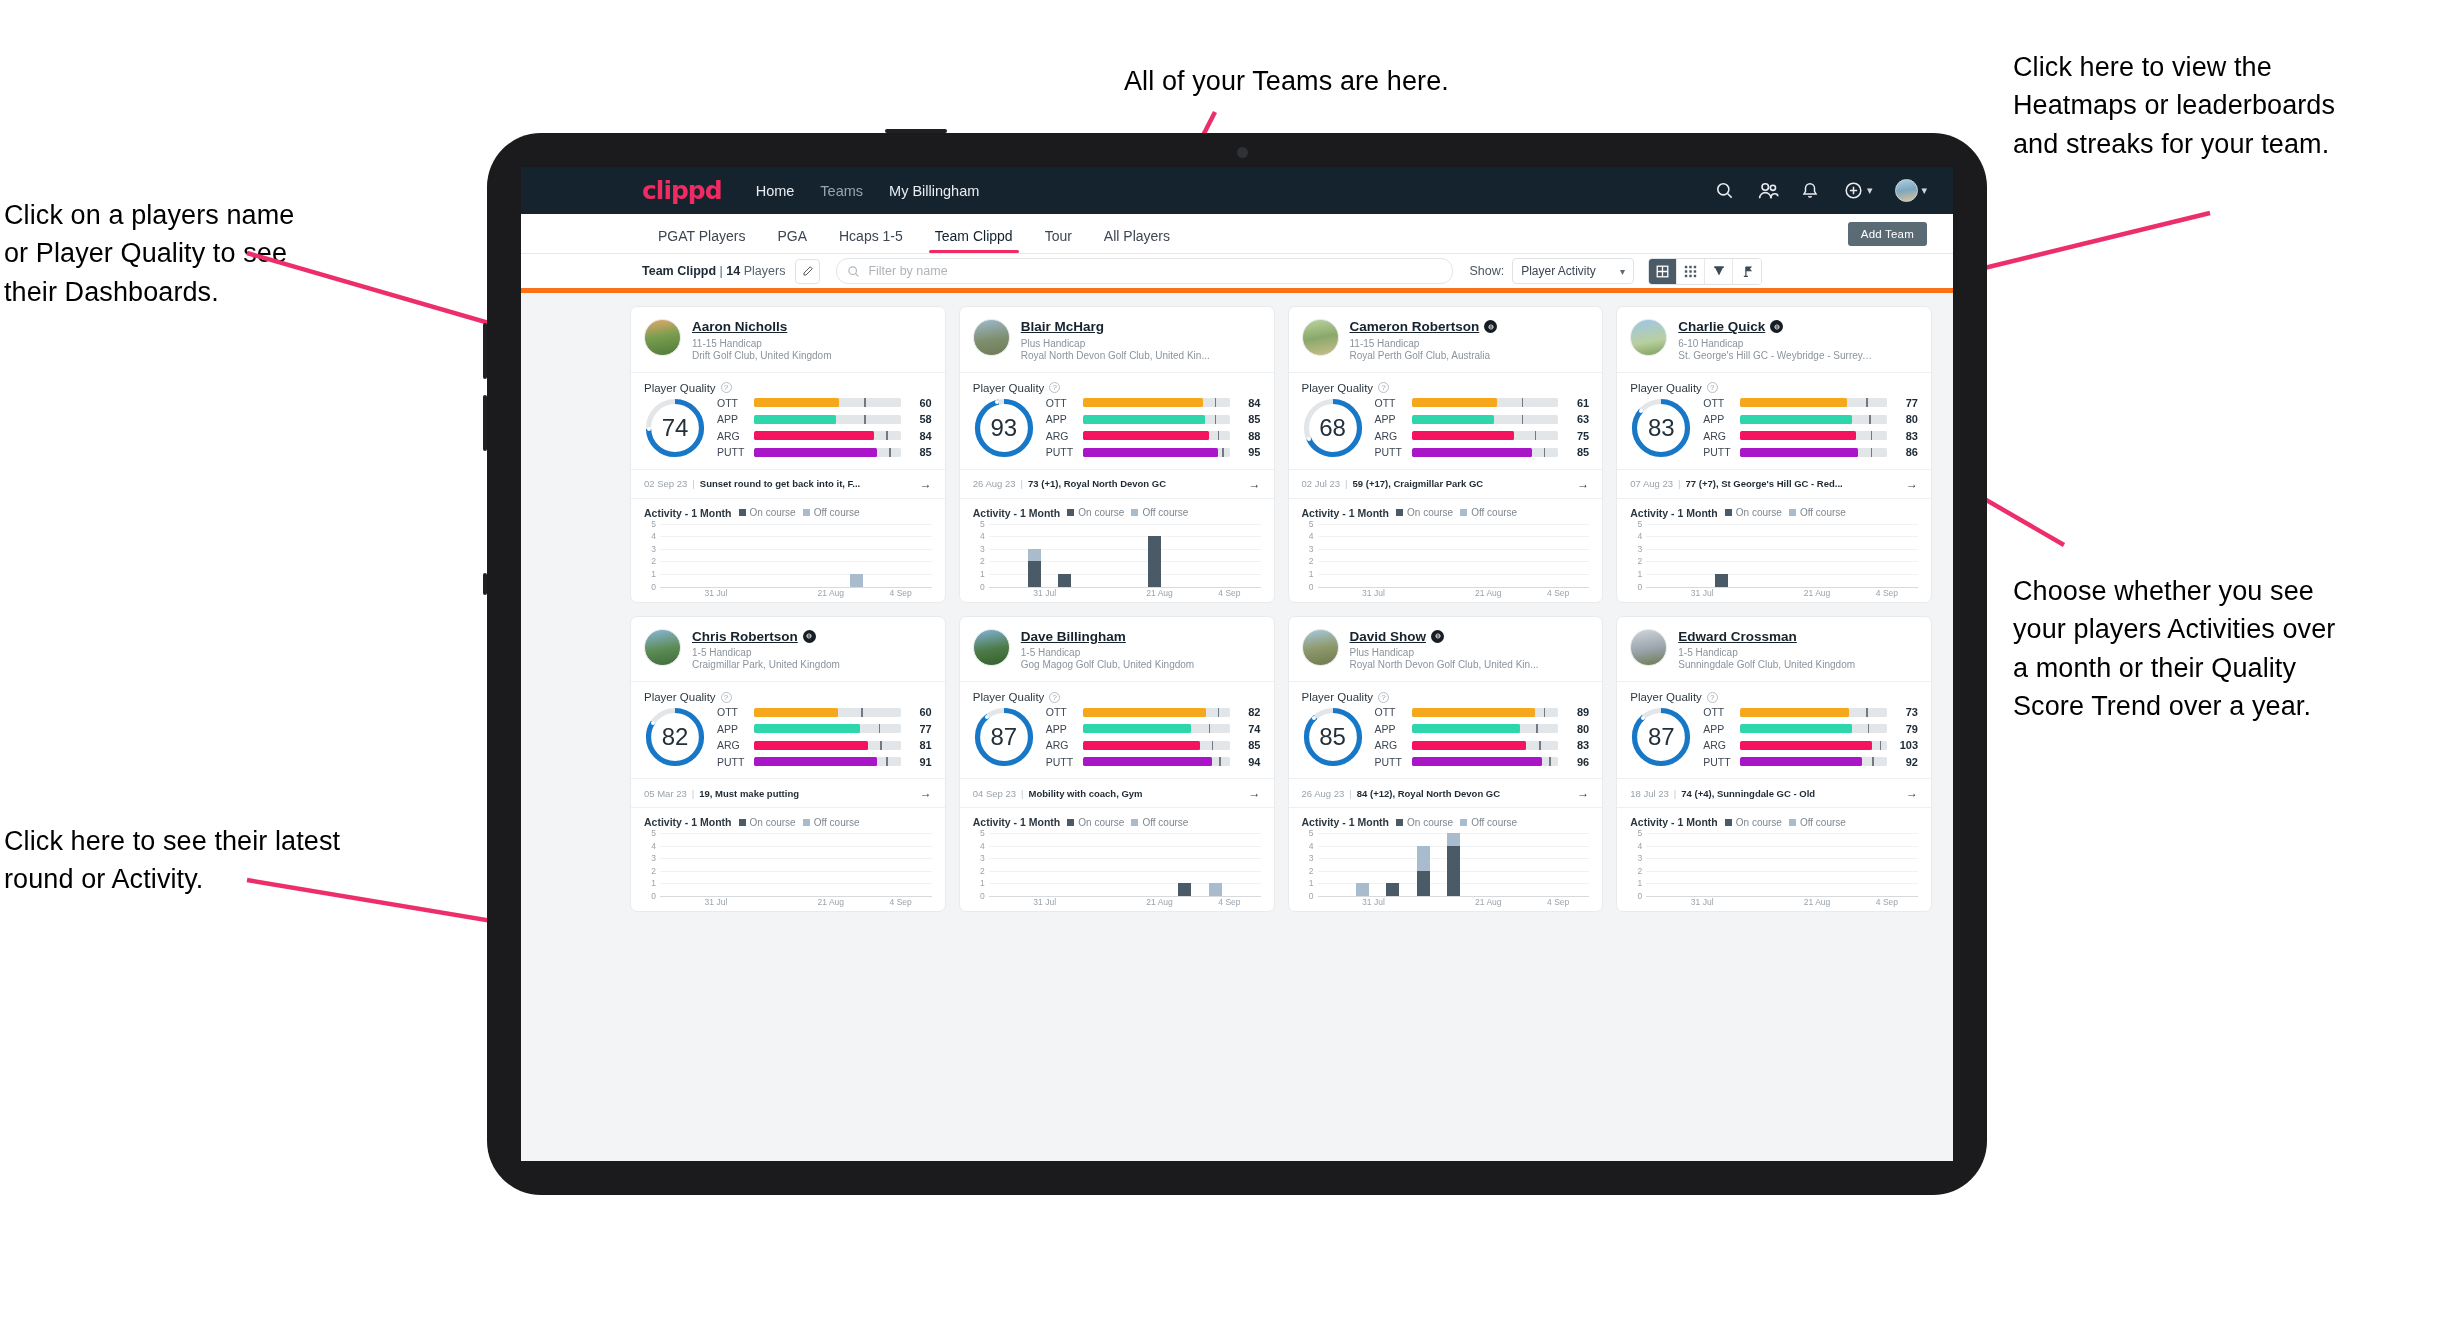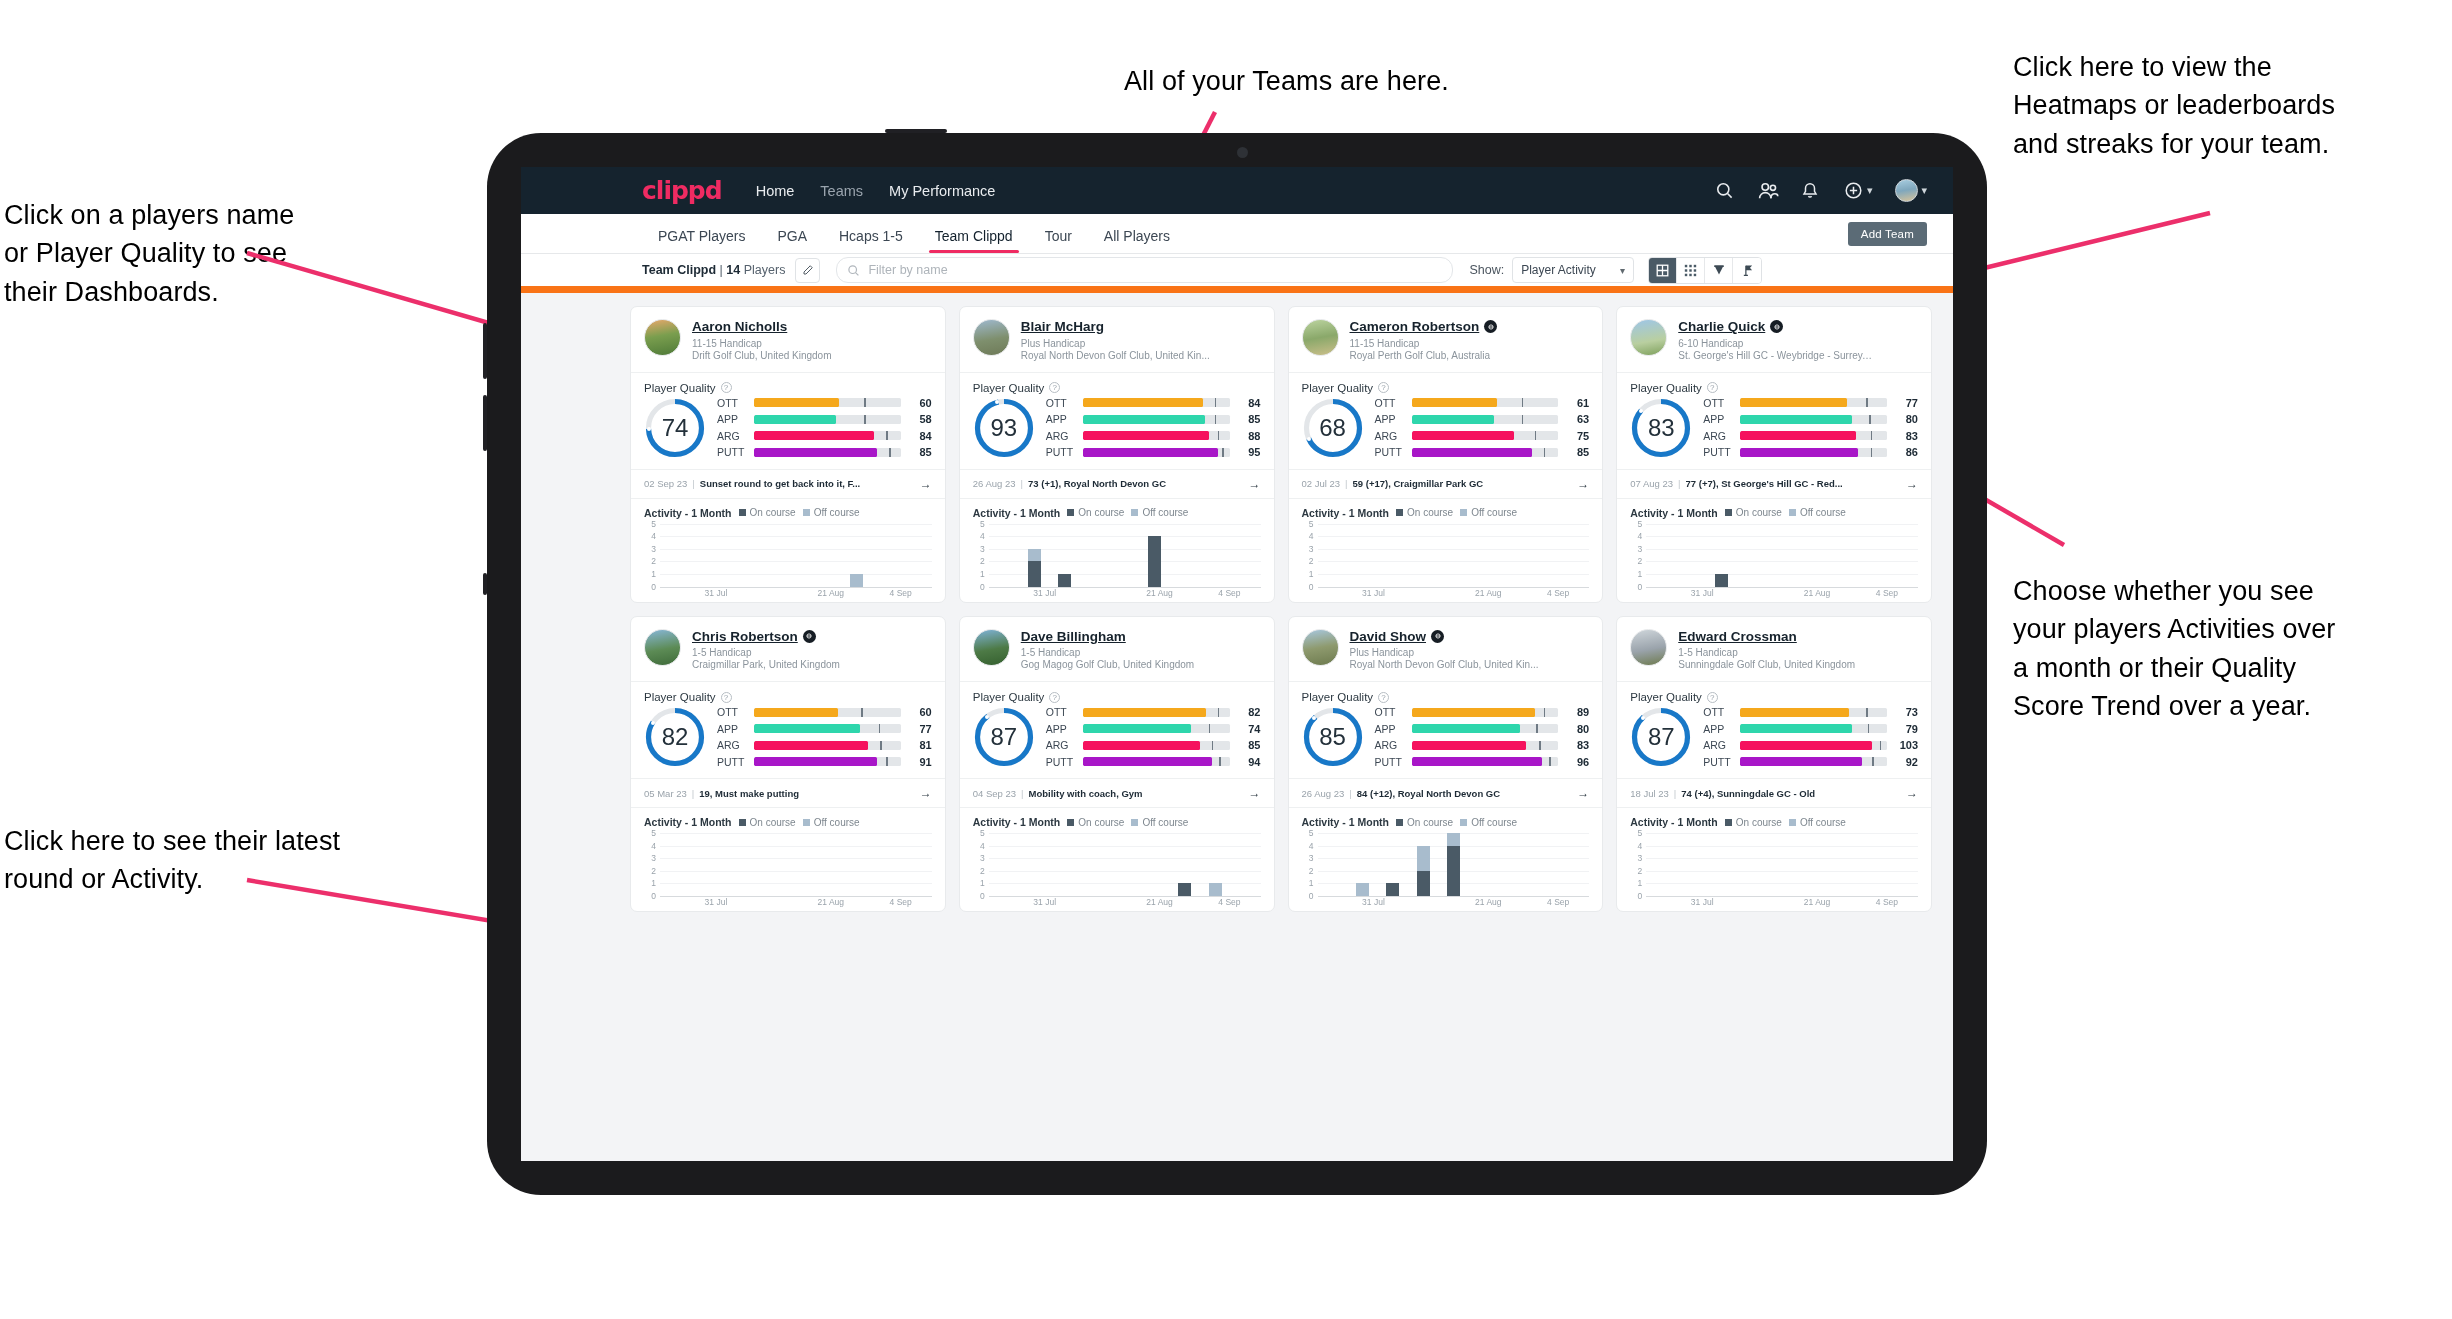--- a/index.html
+++ b/index.html
@@ -44,21 +44,21 @@
          white-space:nowrap; }
   .tab.active { color:#13212d; font-weight:400; }
   .tab.active::after { content:""; position:absolute; left:10px; right:10px;
          bottom:0; height:3px; background:#ef2b62; border-radius:2px; }
   .addteam { position:absolute; right:26px; bottom:7px; background:#5b6b76;
     color:#fff; font-size:11.5px; padding:6px 13px; border-radius:3px;
     letter-spacing:.2px; }
 
   
   .toolbar { height:39px; background:#fff; display:flex; align-items:center;
-             padding:0 26px 0 121px; border-bottom:7px solid #f97316; }
+             padding:0 26px 0 121px; border-bottom:5px solid #f97316; }
   .teamlabel { font-size:12.5px; color:#55616d; white-space:nowrap; }
   .teamlabel b { color:#1d2a35; font-weight:700; }
   .pencil-btn { width:25px; height:25px; border:1px solid #e0e3e6; border-radius:4px;
     margin-left:10px; display:flex; align-items:center; justify-content:center; }
   .searchbox { flex:1; height:26px; margin:0 16px; background:#fff;
     border:1px solid #e3e6e9; border-radius:12px; display:flex; align-items:center;
     padding:0 10px; gap:8px; max-width:617px; }
   .searchbox span.ph { font-size:12.5px; color:#aeb4ba; }
   .showlbl { font-size:12.5px; color:#4a545e; margin-right:8px; }
   .selectbox { width:122px; height:26px; border:1px solid #e0e3e6; border-radius:4px;
@@ -166,21 +166,21 @@
   <div class="tab-btn" style="left:-4px;top:262px;width:4px;height:56px;"></div>
   <div class="tab-btn" style="left:-4px;top:440px;width:4px;height:22px;"></div>
   <div class="tab-btn" style="left:398px;top:-4px;width:62px;height:4px;"></div>
 
   <div class="screen">
 
     <div class="navbar">
       <div class="brand">clippd</div>
       <div class="navlink">Home</div>
       <div class="navlink dim">Teams</div>
-      <div class="navlink">My Performance</div>
+      <div class="navlink">My Billingham</div>
       <div class="nav-right">
         <span class="nav-ico">
           <svg width="19" height="19" viewBox="0 0 24 24" fill="none" stroke="#e9ecef" stroke-width="2">
             <circle cx="10.5" cy="10.5" r="7"></circle>
               <path d="M15.8 15.8 L21 21"></path>
             </svg>
         </span>
         <span class="nav-ico">
           <svg width="21" height="20" viewBox="0 0 26 24" fill="none" stroke="#e9ecef" stroke-width="2">
             <circle cx="9" cy="7" r="4"></circle>

